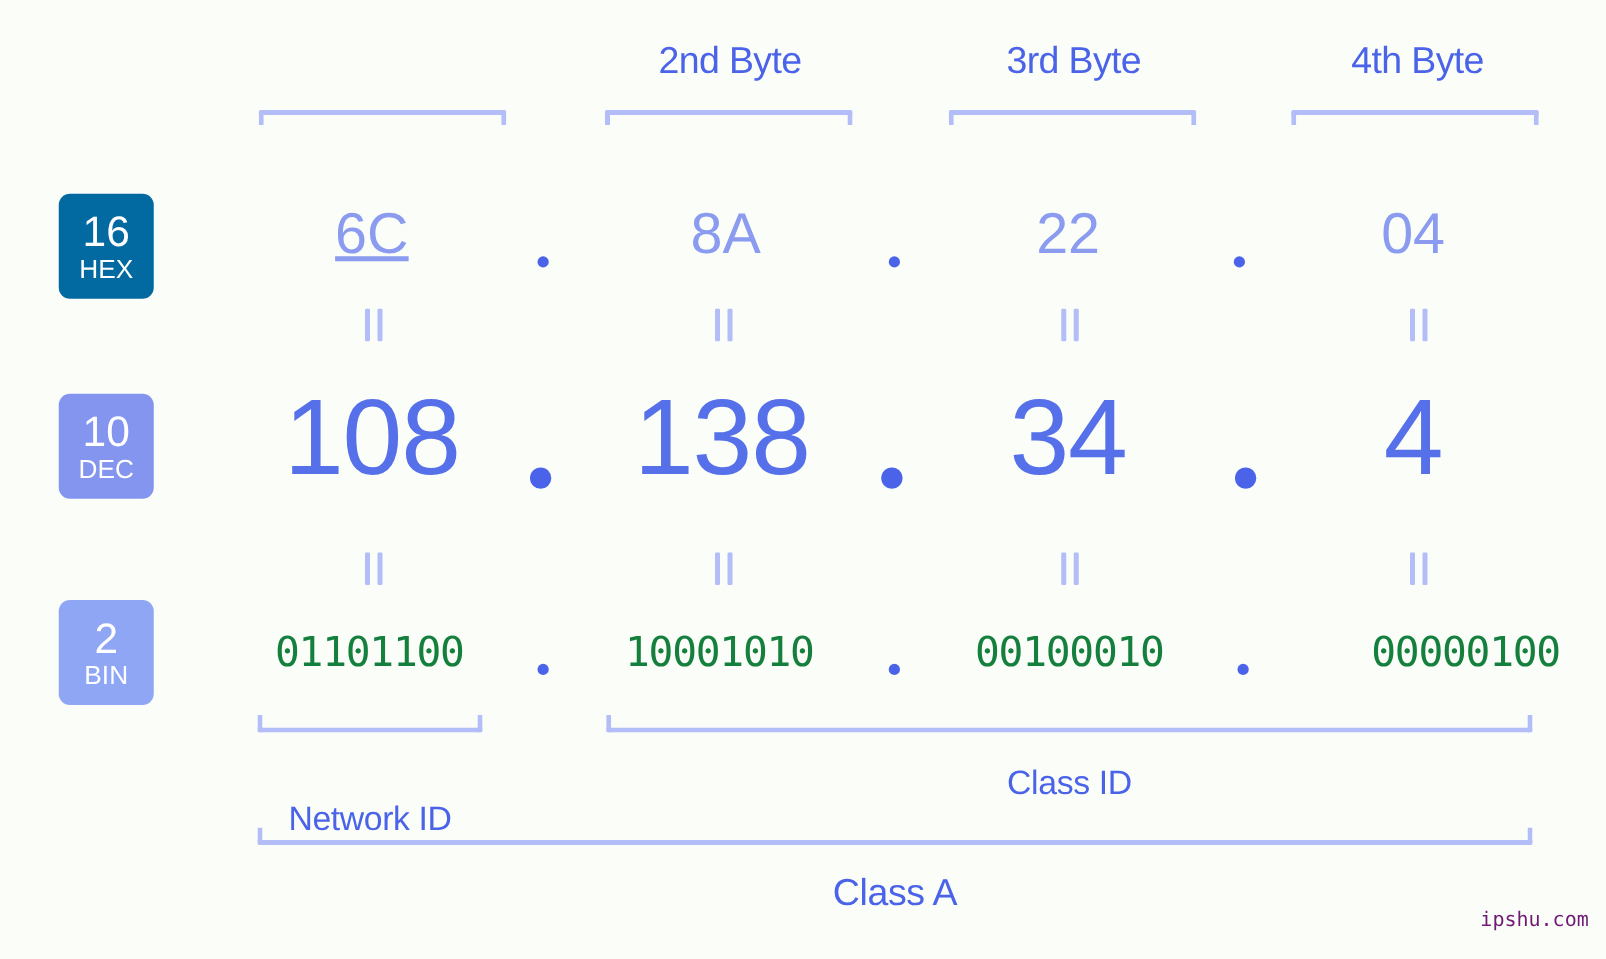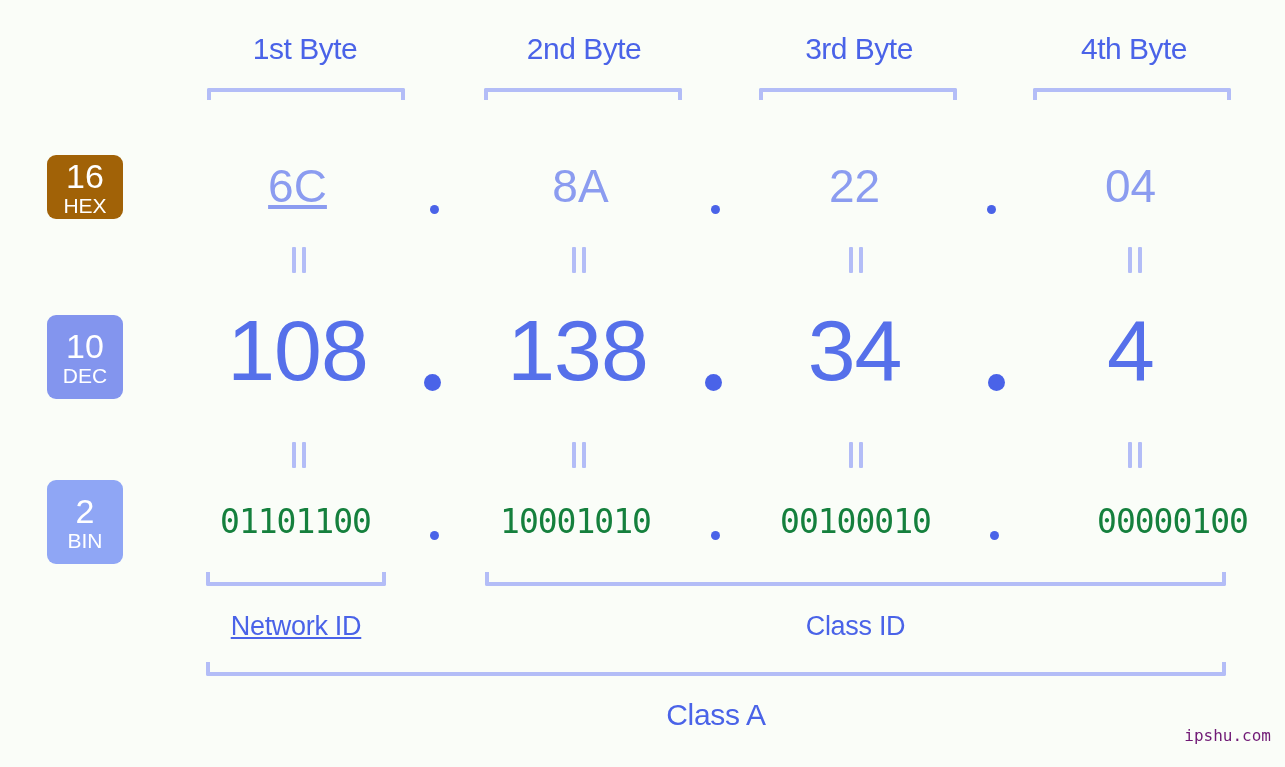--- a/index.html
+++ b/index.html
@@ -71,21 +71,21 @@
     font-size: 34px;
     font-weight: 400;
     letter-spacing: 0px;
   }
   .badge .name {
     font-size: 21px;
     font-weight: 400;
     margin-top: 2px;
     letter-spacing: 0px;
   }
-  .badge-hex { top: 155px; height: 64px; background: #a16207; }
+  .badge-hex { top: 155px; height: 84px; background: #0369a1; }
   .badge-dec { top: 315px; height: 84px; background: #8395ee; }
   .badge-bin { top: 480px; height: 84px; background: #8fa6f5; }
 
   
   .val {
     position: absolute;
     text-align: center;
     white-space: nowrap;
     font-family: "Liberation Sans", sans-serif;
   }
@@ -166,21 +166,20 @@
     font-size: 16px;
     color: #701a75;
     letter-spacing: 0px;
   }
 </style>
 </head>
 <body>
 
 <div id="stage">
 
-  <div class="byte-label" style="left:205px; width:200px;">1st Byte</div>
   <div class="byte-label" style="left:485px; width:198px;">2nd Byte</div>
   <div class="byte-label" style="left:760px; width:198px;">3rd Byte</div>
   <div class="byte-label" style="left:1035px; width:198px;">4th Byte</div>
 
   <div class="bracket-down" style="left:207px; top:88px; width:198px;"></div>
   <div class="bracket-down" style="left:484px; top:88px; width:198px;"></div>
   <div class="bracket-down" style="left:759px; top:88px; width:198px;"></div>
   <div class="bracket-down" style="left:1033px; top:88px; width:198px;"></div>
 
   <div class="badge badge-hex">
@@ -256,21 +255,21 @@
     <div class="val" style="left:478px; width:195px;">10001010</div>
     <div class="dot dot-bin" style="left:711px;"></div>
     <div class="val" style="left:758px; width:195px;">00100010</div>
     <div class="dot dot-bin" style="left:990px;"></div>
     <div class="val" style="left:1075px; width:195px;">00000100</div>
   </div>
 
   <div class="bracket-up" style="left:206px; top:572px; width:180px;"></div>
   <div class="bracket-up" style="left:485px; top:572px; width:741px;"></div>
 
-  <div class="id-label" style="left:206px; top:611px; width:180px;text-decoration:underline;">Network ID</div>
+  <div class="id-label" style="left:206px; top:640px; width:180px;">Network ID</div>
   <div class="id-label" style="left:485px; top:611px; width:741px;">Class ID</div>
 
   <div class="bracket-up" style="left:206px; top:662px; width:1020px;"></div>
   <div class="class-label" style="left:206px; top:698px; width:1020px;">Class A</div>
 
   <div class="watermark">ipshu.com</div>
 
 </div>
 
 </body></html>

